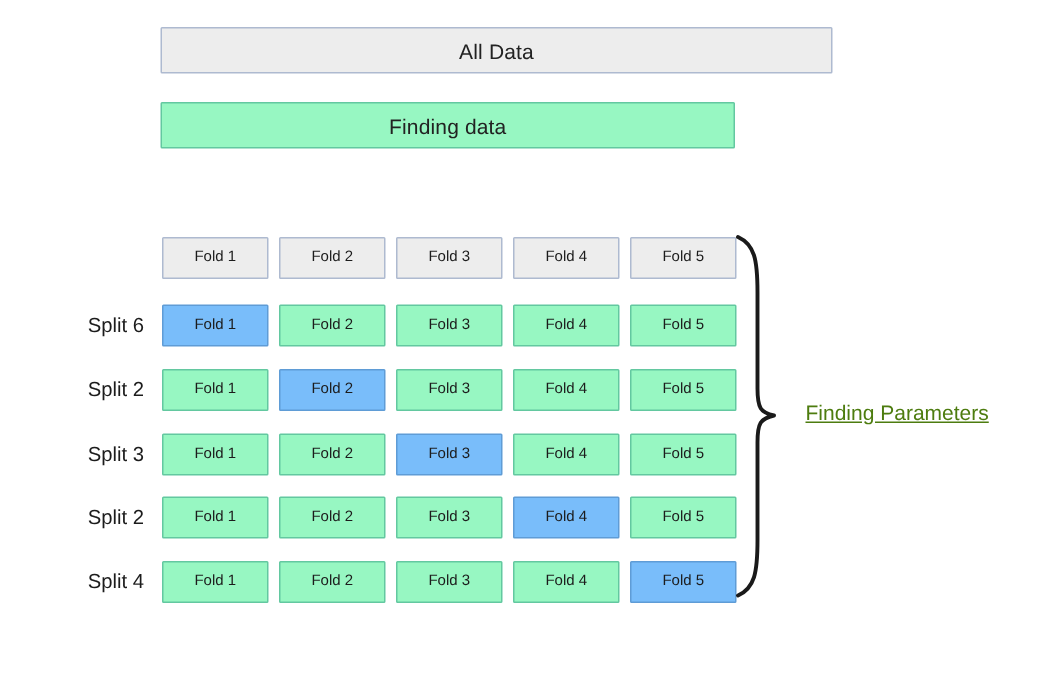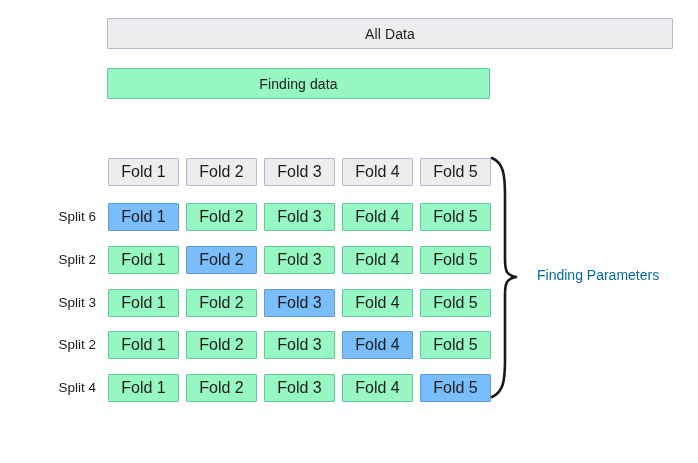--- a/index.html
+++ b/index.html
@@ -34,21 +34,21 @@
     align-items: center;
     justify-content: center;
     font-size: 14px;
     line-height: 1;
     color: #222222;
     letter-spacing: 0.1px;
   }
   .bar-alldata {
     left: 107px;
     top: 18px;
-    width: 566px;
+    width: 448px;
     height: 31px;
     background: #ededed;
   }
   .bar-training {
     left: 107px;
     top: 68px;
     width: 383px;
     height: 31px;
     background: #97f7c2;
     border-color: #63c8a0;
@@ -71,21 +71,21 @@
   .cell {
     position: absolute;
     box-sizing: border-box;
     width: 71px;
     height: 28px;
     border: 1px solid #aebad0;
     border-radius: 1px;
     display: flex;
     align-items: center;
     justify-content: center;
-    font-size: 16px;
+    font-size: 10px;
     line-height: 1;
     color: #1c1c1c;
   }
   .cell.header {
     background: #ededed;
     border-color: #aebad0;
   }
   .cell.train {
     background: #97f7c2;
     border-color: #63c8a0;
@@ -119,22 +119,23 @@
     height: 245px;
     overflow: visible;
   }
 
   .annotation {
     position: absolute;
     left: 537px;
     top: 268px;
     font-size: 14px;
     line-height: 1;
-    color: #0369a1;
+    color: #4d7c0f;
     white-space: nowrap;
+    text-decoration: underline;
   }
 </style>
 </head>
 <body>
 
 <div class="canvas">
 
   <div class="bar bar-alldata">All Data</div>
 
   <div class="bar bar-training">Finding data</div>

